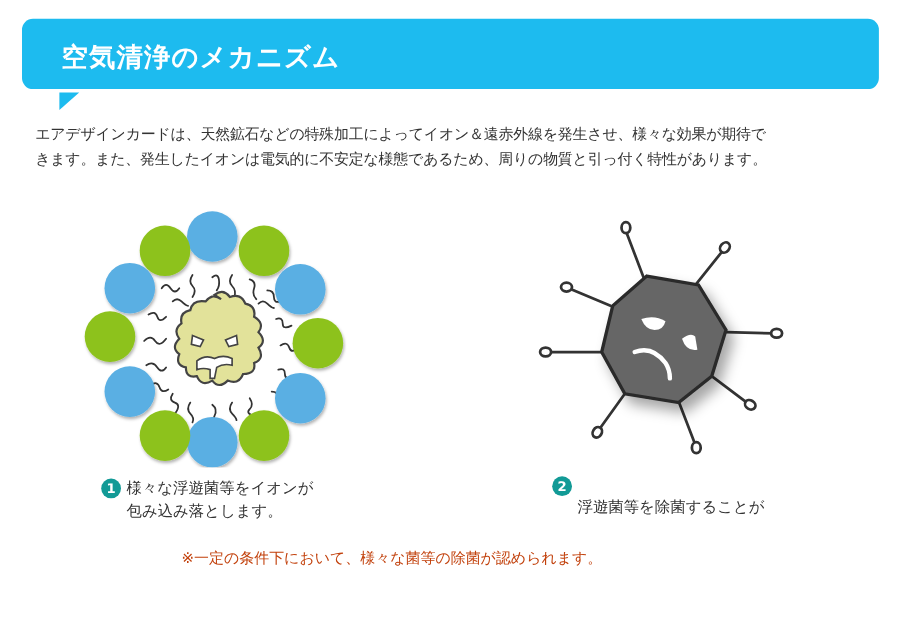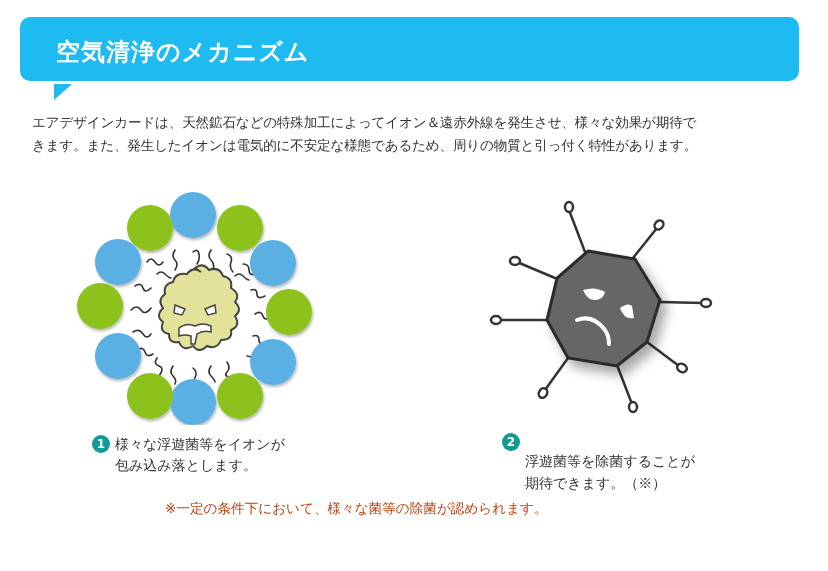--- a/index.html
+++ b/index.html
@@ -166,18 +166,15 @@
   </div>
 </div>
 
 <div class="caption caption-2">
   <div class="row">
     <span class="badge">2</span>
   </div>
   <div class="row indent">
     <span>浮遊菌等を除菌することが</span>
   </div>
-  <div class="row indent">
-    <span>期待できます。（※）</span>
-  </div>
 </div>
 
 <p class="note">※一定の条件下において、様々な菌等の除菌が認められます。</p>
 
 </body></html>

